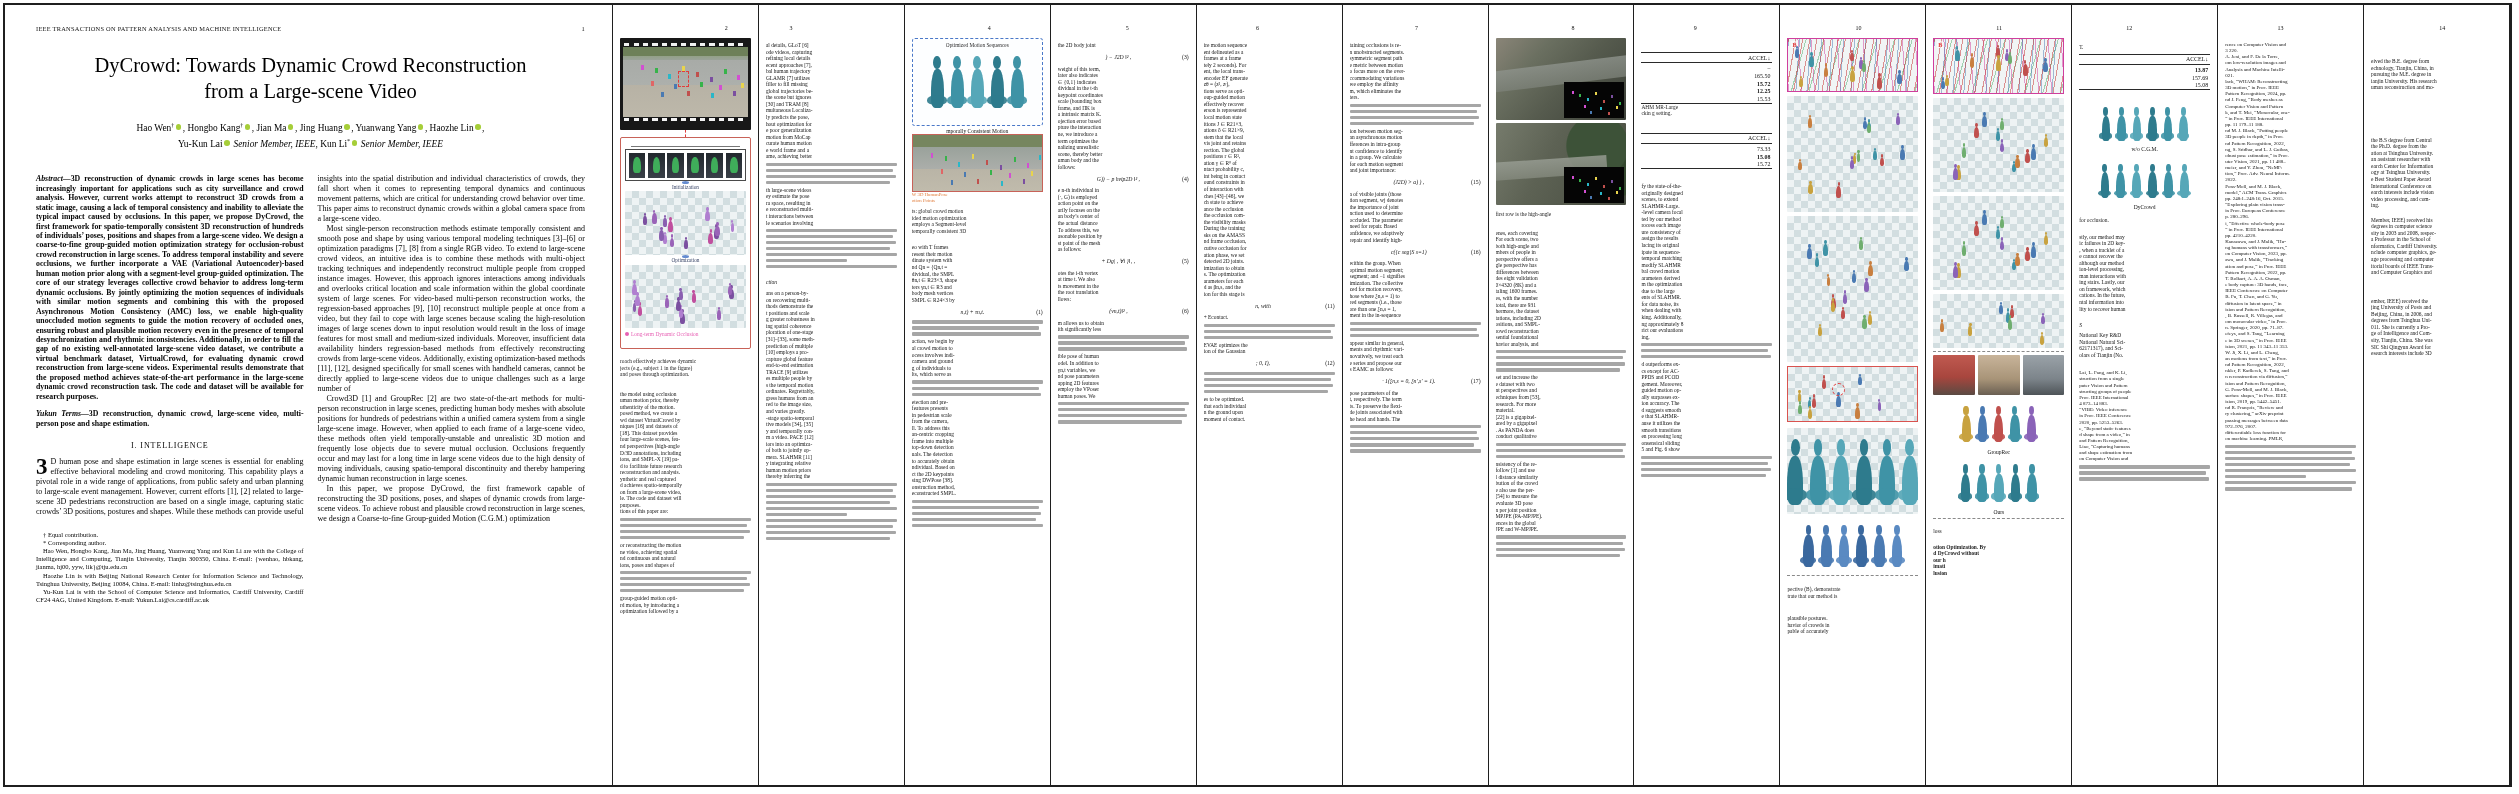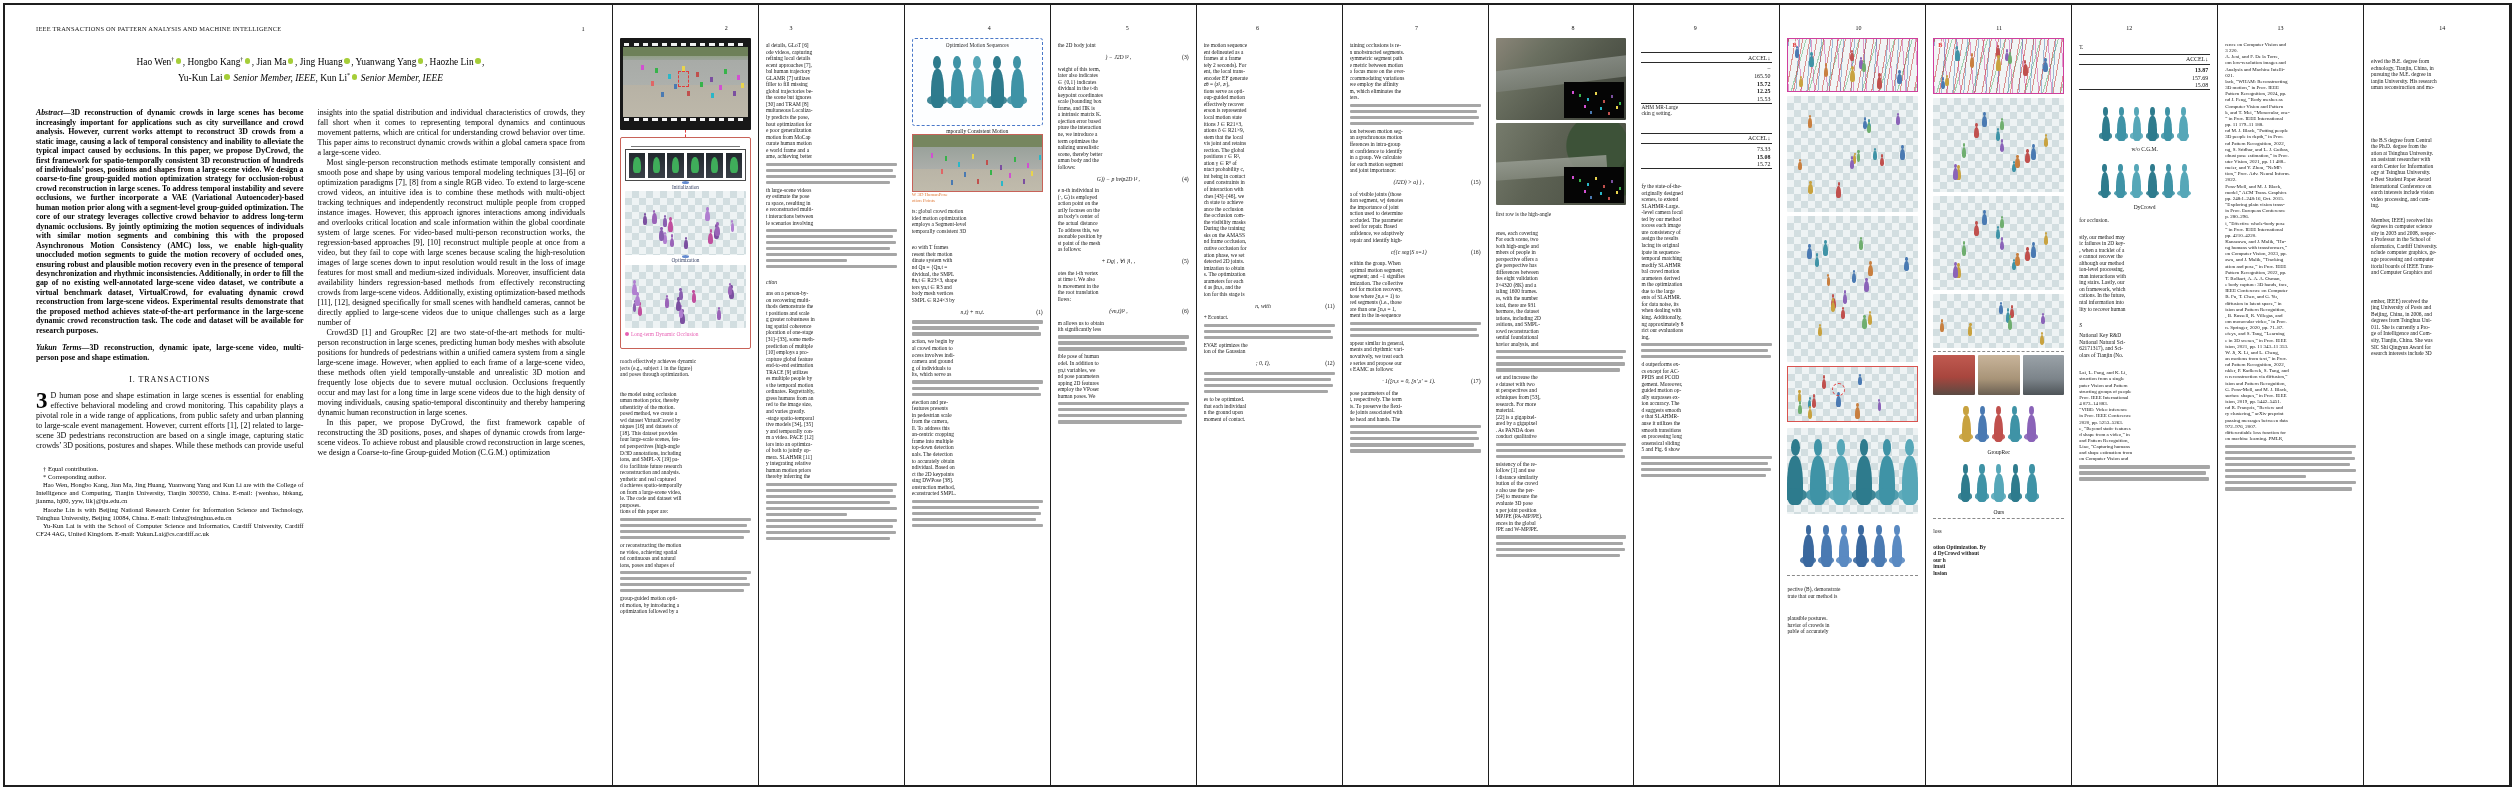--- a/index.html
+++ b/index.html
@@ -113,30 +113,32 @@
 <body>
 
 <div class="sheet">
 
   <div class="pg" id="page1">
     <div class="p1-header">
       <span>IEEE TRANSACTIONS ON PATTERN ANALYSIS AND MACHINE INTELLIGENCE</span>
       <span>1</span>
     </div>
     <div class="p1-title">
+      <div>DyCrowd: Towards Dynamic Crowd Reconstruction</div>
+      <div>from a Large-scene Video</div>
     </div>
     <div class="p1-authors">
       <div id="authors-line1"><span>Hao Wen</span><sup>†</sup><span class="orcid" style="background: rgb(166, 206, 57);"></span><span>, </span><span>Hongbo Kang</span><sup>†</sup><span class="orcid" style="background: rgb(166, 206, 57);"></span><span>, </span><span>Jian Ma</span><span class="orcid" style="background: rgb(166, 206, 57);"></span><span>, </span><span>Jing Huang</span><span class="orcid" style="background: rgb(166, 206, 57);"></span><span>, </span><span>Yuanwang Yang</span><span class="orcid" style="background: rgb(166, 206, 57);"></span><span>, </span><span>Haozhe Lin</span><span class="orcid" style="background: rgb(166, 206, 57);"></span><span>,</span></div>
       <div id="authors-line2"><span>Yu-Kun Lai</span><span class="orcid" style="background: rgb(166, 206, 57);"></span><span class="ital"> Senior Member, IEEE</span><span>, </span><span>Kun Li</span><sup>*</sup><span class="orcid" style="background: rgb(166, 206, 57);"></span><span class="ital"> Senior Member, IEEE</span><span></span></div>
     </div>
     <div class="p1-cols">
       <div class="p1col">
         <div class="abs"><span class="lead">Abstract</span><span>—3D reconstruction of dynamic crowds in large scenes has become increasingly important for applications such as city surveillance and crowd analysis. However, current works attempt to reconstruct 3D crowds from a static image, causing a lack of temporal consistency and inability to alleviate the typical impact caused by occlusions. In this paper, we propose DyCrowd, the first framework for spatio-temporally consistent 3D reconstruction of hundreds of individuals’ poses, positions and shapes from a large-scene video. We design a coarse-to-fine group-guided motion optimization strategy for occlusion-robust crowd reconstruction in large scenes. To address temporal instability and severe occlusions, we further incorporate a VAE (Variational Autoencoder)-based human motion prior along with a segment-level group-guided optimization. The core of our strategy leverages collective crowd behavior to address long-term dynamic occlusions. By jointly optimizing the motion sequences of individuals with similar motion segments and combining this with the proposed Asynchronous Motion Consistency (AMC) loss, we enable high-quality unoccluded motion segments to guide the motion recovery of occluded ones, ensuring robust and plausible motion recovery even in the presence of temporal desynchronization and rhythmic inconsistencies. Additionally, in order to fill the gap of no existing well-annotated large-scene video dataset, we contribute a virtual benchmark dataset, VirtualCrowd, for evaluating dynamic crowd reconstruction from large-scene videos. Experimental results demonstrate that the proposed method achieves state-of-the-art performance in the large-scene dynamic crowd reconstruction task. The code and dataset will be available for research purposes.</span></div>
-        <div class="abs idx"><span class="lead">Yukun Terms</span><span>—3D reconstruction, dynamic ipate, large-scene video, multi-person pose and shape estimation.</span></div>
-        <div class="sec-h">I. TRANSACTIONS</div>
+        <div class="abs idx"><span class="lead">Yukun Terms</span><span>—3D reconstruction, dynamic crowd, large-scene video, multi-person pose and shape estimation.</span></div>
+        <div class="sec-h">I. INTELLIGENCE</div>
         <div class="body-p"><span class="dropcap">3</span><span>D human pose and shape estimation in large scenes is essential for enabling effective behavioral modeling and crowd monitoring. This capability plays a pivotal role in a wide range of applications, from public safety and urban planning to large-scale event management. However, current efforts [1], [2] related to large-scene 3D pedestrians reconstruction are based on a single image, capturing static crowds’ 3D positions, postures and shapes. While these methods can provide useful</span></div>
         <div class="fnotes" id="footnotes">
             <div>† Equal contribution.</div>
             <div>* Corresponding author.</div>
             <div>Hao Wen, Hongbo Kang, Jian Ma, Jing Huang, Yuanwang Yang and Kun Li are with the College of Intelligence and Computing, Tianjin University, Tianjin 300350, China. E-mail: {wenhao, hbkang, jianma, hj00, yyw, lik}@tju.edu.cn</div>
             <div>Haozhe Lin is with Beijing National Research Center for Information Science and Technology, Tsinghua University, Beijing 10084, China. E-mail: linhz@tsinghua.edu.cn</div>
             <div>Yu-Kun Lai is with the School of Computer Science and Informatics, Cardiff University, Cardiff CF24 4AG, United Kingdom. E-mail: Yukun.Lai@cs.cardiff.ac.uk</div>
           </div>
       </div>
       <div class="p1col" id="right-col">

